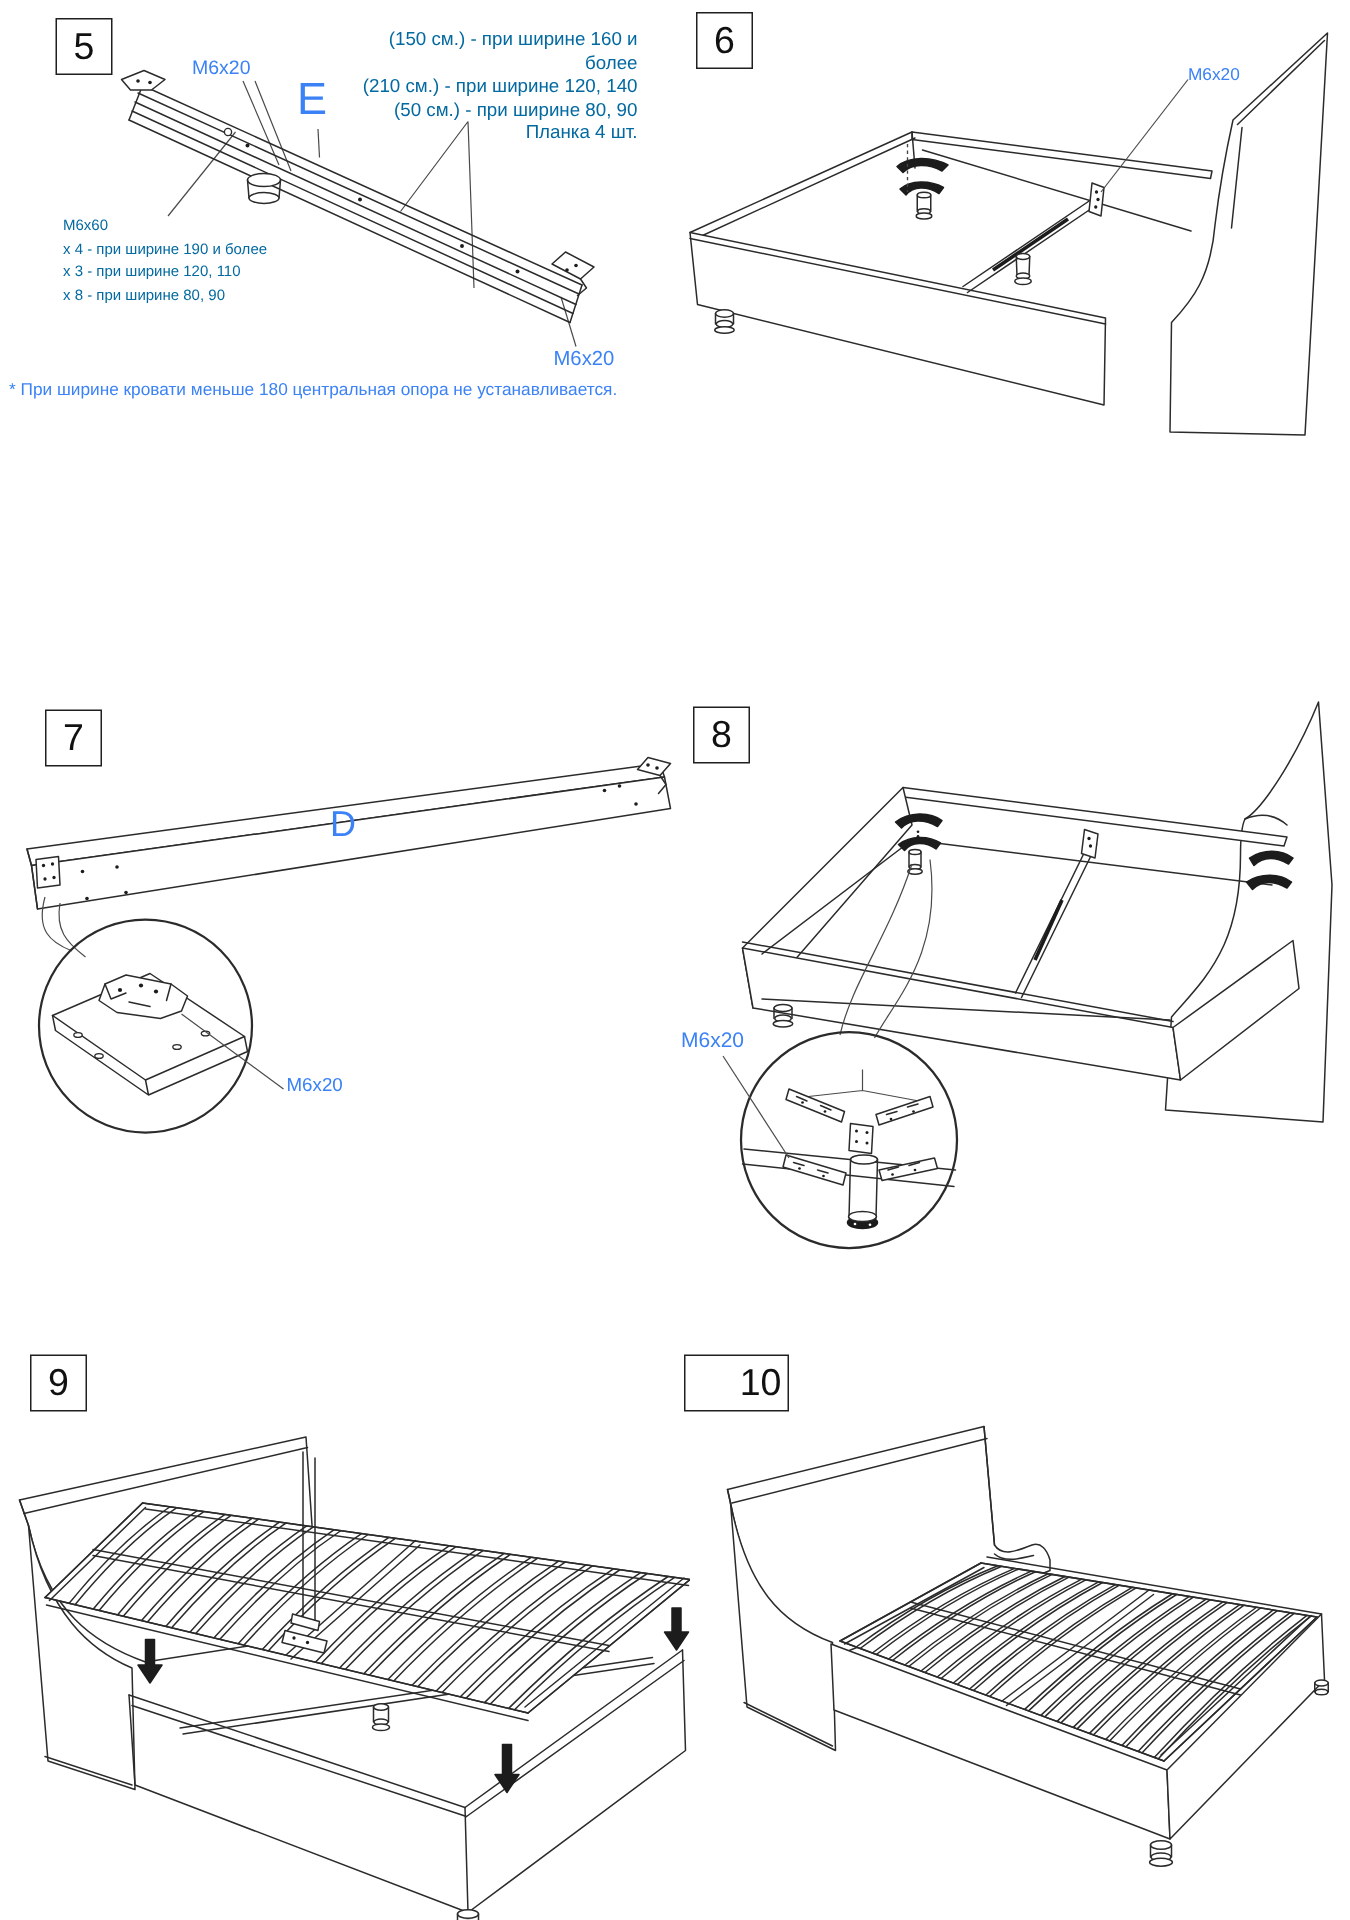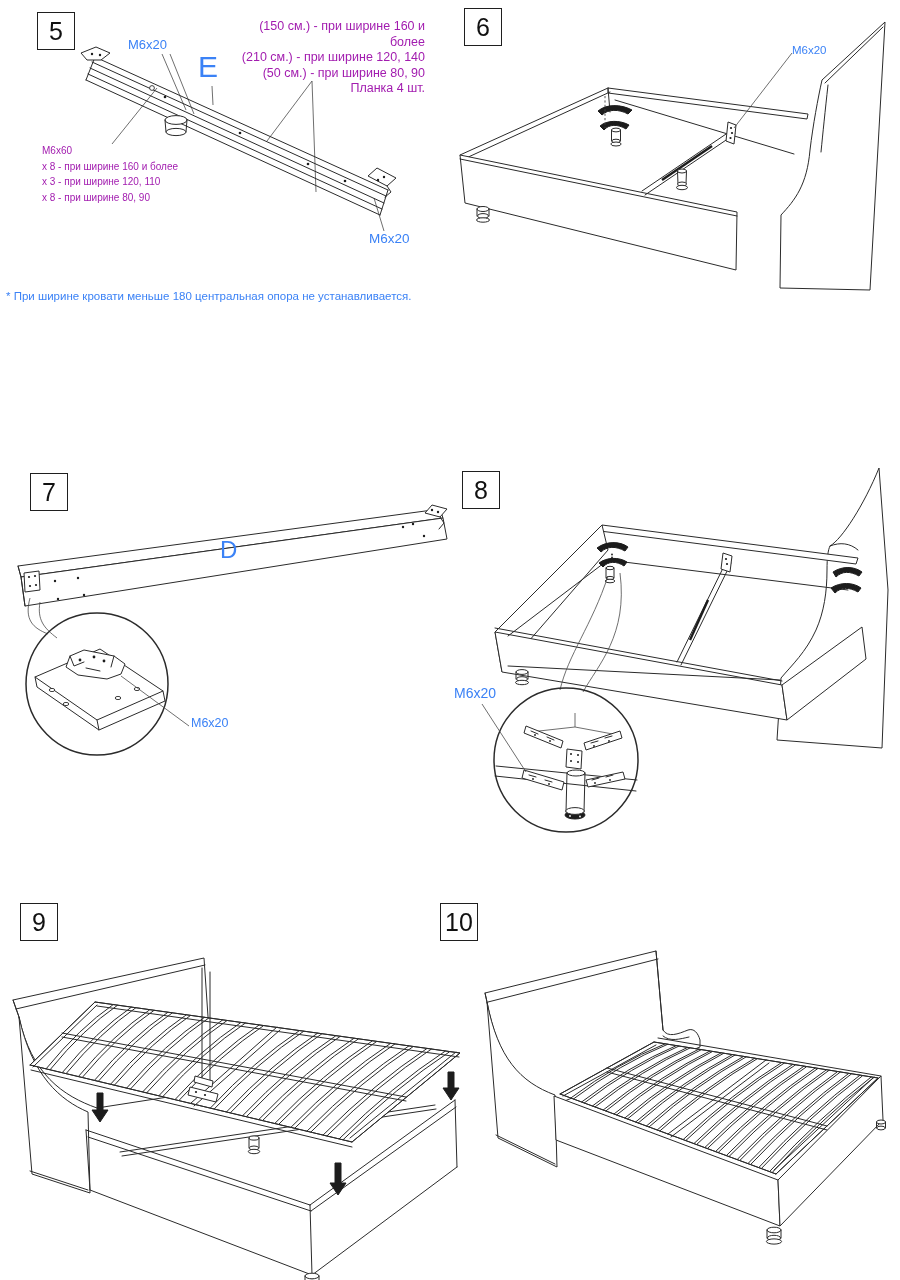--- a/index.html
+++ b/index.html
@@ -2,21 +2,21 @@
 <html><head>
 <meta charset="utf-8">
 <style>
   html,body{margin:0;padding:0;background:#fff;}
   #page{position:relative;width:900px;height:1280px;background:#fff;overflow:hidden;
         font-family:"Liberation Sans",sans-serif;color:#1a1a1a;}
   .panel{position:absolute;}
   .stepbox{position:absolute;width:36px;height:36px;border:1.7px solid #1f1f1f;background:#fff;
            display:flex;align-items:center;justify-content:center;font-size:25px;color:#111;}
   .lbl{position:absolute;white-space:nowrap;color:#3b82f6;}
-  .blk{position:absolute;color:#a21caf;}
+  .blk{position:absolute;color:#0369a1;}
   svg{position:absolute;left:0;top:0;}
   svg *{vector-effect:non-scaling-stroke;}
   .ln{stroke:#2b2b2b;stroke-width:1;fill:none;stroke-linejoin:round;stroke-linecap:round;}
   .fw{stroke:#2b2b2b;stroke-width:1;fill:#ffffff;stroke-linejoin:round;}
   .fd{stroke:#1c1c1c;stroke-width:1;fill:#1c1c1c;stroke-linejoin:round;}
   .thin{stroke:#4a4a4a;stroke-width:0.8;fill:none;}
   .dark{stroke:#1c1c1c;stroke-width:2.4;fill:none;}
   .dot{fill:#1c1c1c;stroke:none;}
   .hole{fill:#fff;stroke:#2b2b2b;stroke-width:0.9;}
   .dash{stroke:#444;stroke-width:0.9;fill:none;stroke-dasharray:2.2 2.2;}
@@ -328,40 +328,40 @@
     </div>
   <div class="stepbox" style="left:30px;top:473px;">
       <span>7</span>
     </div>
   <div class="stepbox" style="left:462px;top:471px;">
       <span>8</span>
     </div>
   <div class="stepbox" style="left:20px;top:903px;">
       <span>9</span>
     </div>
-  <div class="stepbox" style="left:440px;top:903px;">
+  <div class="stepbox" style="left:456px;top:903px;padding-left:32px;">
       <span>10</span>
     </div>
 
   <div class="lbl" style="left:128px;top:37px;font-size:13px;">M6x20</div>
   <div class="lbl" style="left:198px;top:50px;font-size:30px;">E</div>
   <div class="blk" style="left:225px;top:19px;width:200px;text-align:right;font-size:12.5px;line-height:15.5px;">
     <div>(150 см.) - при ширине 160 и более</div>
     <div>(210 см.) - при ширине 120, 140</div>
     <div>(50 см.) - при ширине 80, 90</div>
     <div>Планка 4 шт.</div>
   </div>
   <div class="blk" style="left:42px;top:143px;font-size:10px;line-height:15.5px;">
     <div>M6x60</div>
-    <div>x 8 - при ширине 160 и более</div>
+    <div>x 4 - при ширине 190 и более</div>
     <div>x 3 - при ширине 120, 110</div>
     <div>x 8 - при ширине 80, 90</div>
   </div>
   <div class="lbl" style="left:369px;top:231px;font-size:13.5px;">M6x20</div>
-  <div class="lbl" style="left:6px;top:254px;font-size:11.5px;margin-top:36px;">* При ширине кровати меньше 180 центральная опора не устанавливается.</div>
+  <div class="lbl" style="left:6px;top:254px;font-size:11.5px;">* При ширине кровати меньше 180 центральная опора не устанавливается.</div>
 
   <div class="lbl" style="left:792px;top:44px;font-size:11.5px;">M6x20</div>
 
   <div class="lbl" style="left:220px;top:536px;font-size:24px;">D</div>
   <div class="lbl" style="left:191px;top:716px;font-size:12.5px;">M6x20</div>
 
   <div class="lbl" style="left:454px;top:685px;font-size:14px;">M6x20</div>
 
 </div>
 

